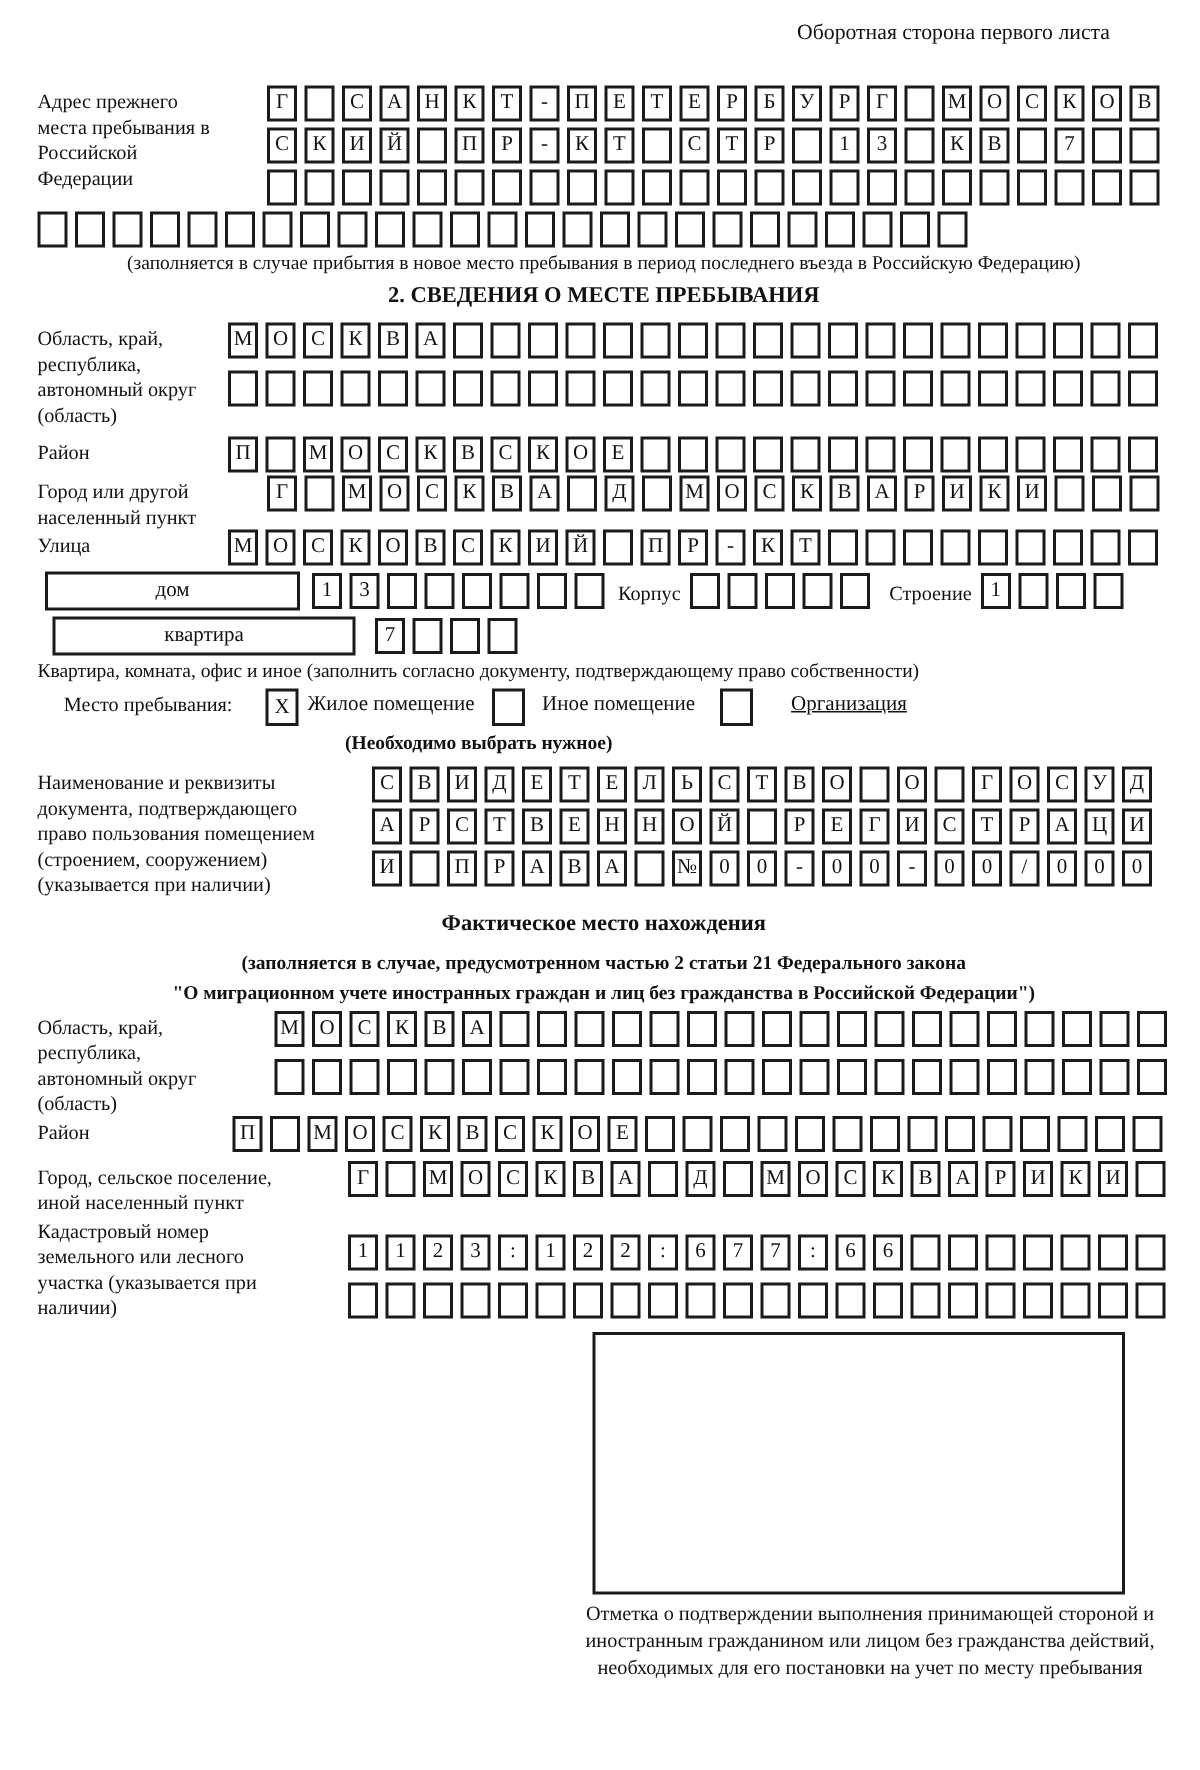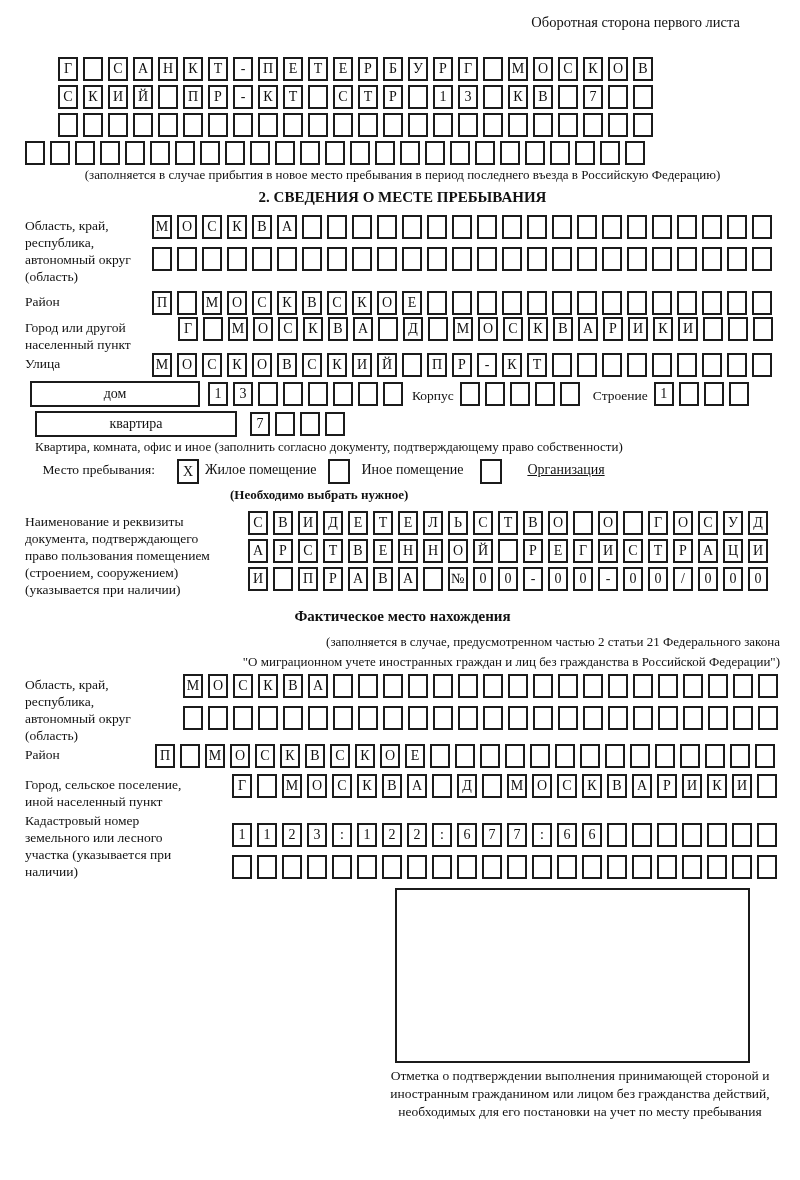--- a/index.html
+++ b/index.html
@@ -27,33 +27,34 @@
   .big-box{box-sizing:border-box;height:26px;border:2px solid #1b1b1b;display:flex;align-items:center;justify-content:center;font-size:14px;}
   .house-box{width:170px;margin-left:5px;margin-right:8px;}
   .apt-box{width:202px;margin-left:10px;margin-right:13px;}
   .inline-lab{font-size:13.5px;padding-top:4px;}
   
   .stay-row{display:flex;align-items:flex-start;margin-top:4px;text-align:right;}
   .chk{box-sizing:border-box;width:22px;height:25px;border:2px solid #1b1b1b;display:flex;align-items:center;justify-content:center;font-size:14px;flex:0 0 auto;}
   .opt-lab{font-size:14px;padding-top:3px;}
   .stay-note{font-size:13px;margin:3px 0 8px 205px;font-weight:bold;}
   
-  .fact-note{font-size:13px;text-align:right;margin:0 0 4px 0;}
+  .fact-note{font-size:13px;text-align:center;margin:0 0 4px 0;font-weight:bold;}
   .stamp-box{box-sizing:border-box;width:355px;height:175px;border:2px solid #1b1b1b;margin:8px 0 4px 370px;}
   .stamp-caption{width:400px;margin-left:355px;text-align:center;font-size:13.5px;line-height:18px;}
   .pt13{padding-top:13px;}
 </style>
 </head>
 <body>
 
 <div class="page">
 
   <div class="header-note">Оборотная сторона первого листа</div>
 
   <div class="frow">
+    <div class="flabel w120">Адрес прежнего места пребывания в Российской Федерации</div>
     <div class="ml33">
       <div class="cells rowgap">
           <div class="cell">Г</div>
           <div class="cell"></div>
           <div class="cell">С</div>
           <div class="cell">А</div>
           <div class="cell">Н</div>
           <div class="cell">К</div>
           <div class="cell">Т</div>
           <div class="cell">-</div>
@@ -342,21 +343,21 @@
 
   <div class="house-row">
     <div class="big-box apt-box">квартира</div>
     <div class="cells">
         <div class="cell">7</div>
         <div class="cell"></div>
         <div class="cell"></div>
         <div class="cell"></div>
       </div>
   </div>
-  <div class="note" style="text-align:left;margin-left:10px;">Квартира, комната, офис и иное (заполнить согласно документу, подтверждающему право собственности)</div>
+  <div class="note" style="text-align:left;">Квартира, комната, офис и иное (заполнить согласно документу, подтверждающему право собственности)</div>
 
   <div class="stay-row">
     <div class="flabel w130">Место пребывания:</div>
     <div class="chk" style="margin-left:22px;">X</div>
     <div class="opt-lab" style="margin-left:6px;">Жилое помещение</div>
     <div class="chk" style="margin-left:12px;"></div>
     <div class="opt-lab" style="margin-left:11px;">Иное помещение</div>
     <div class="chk" style="margin-left:17px;"></div>
     <div class="opt-lab" style="margin-left:25px;text-decoration:underline;">Организация</div>
   </div>

